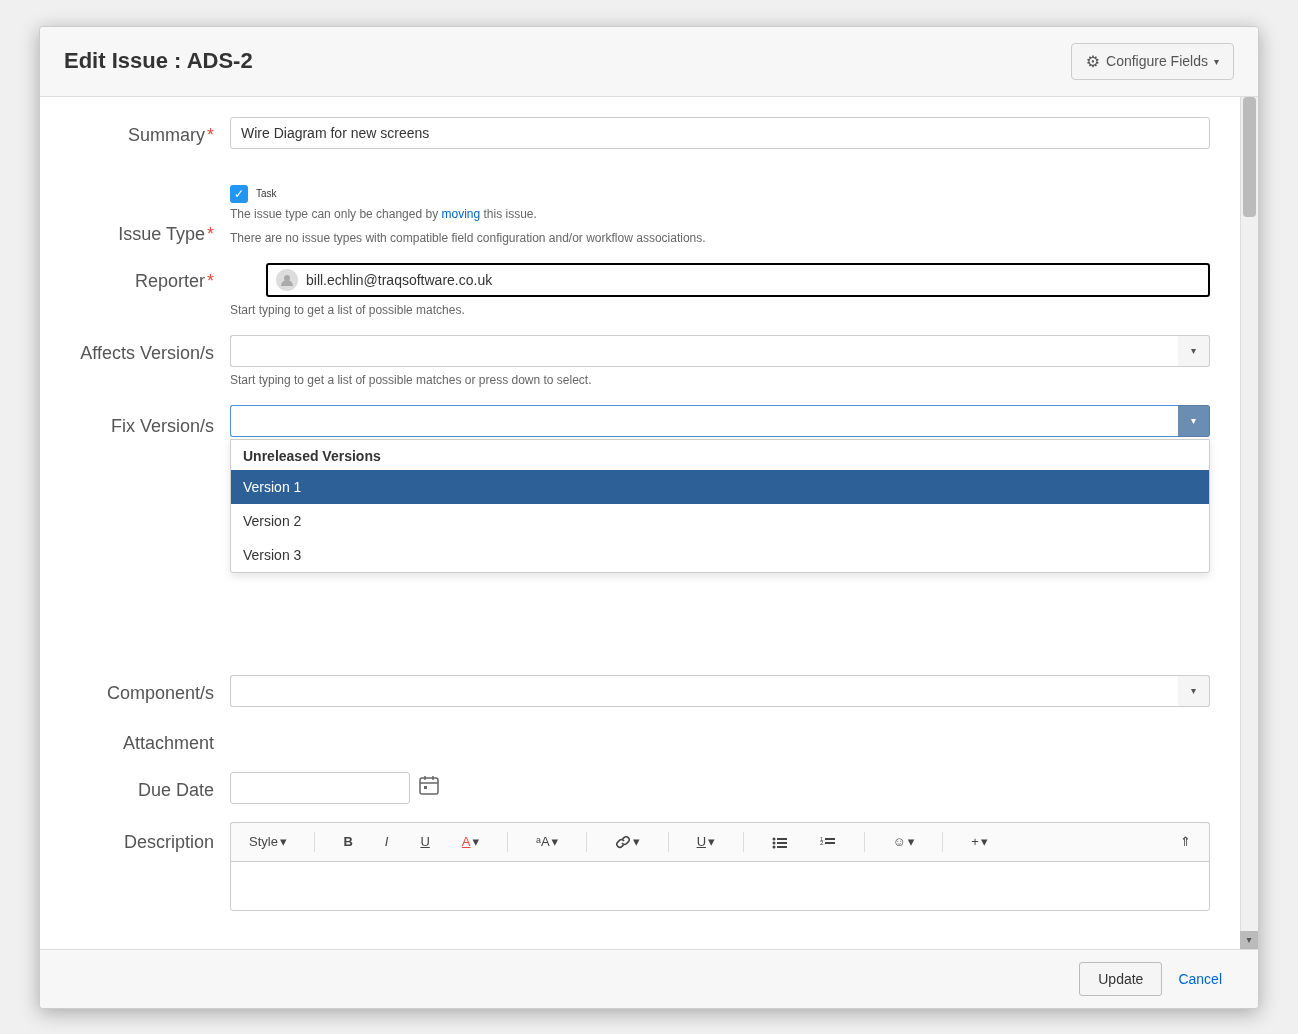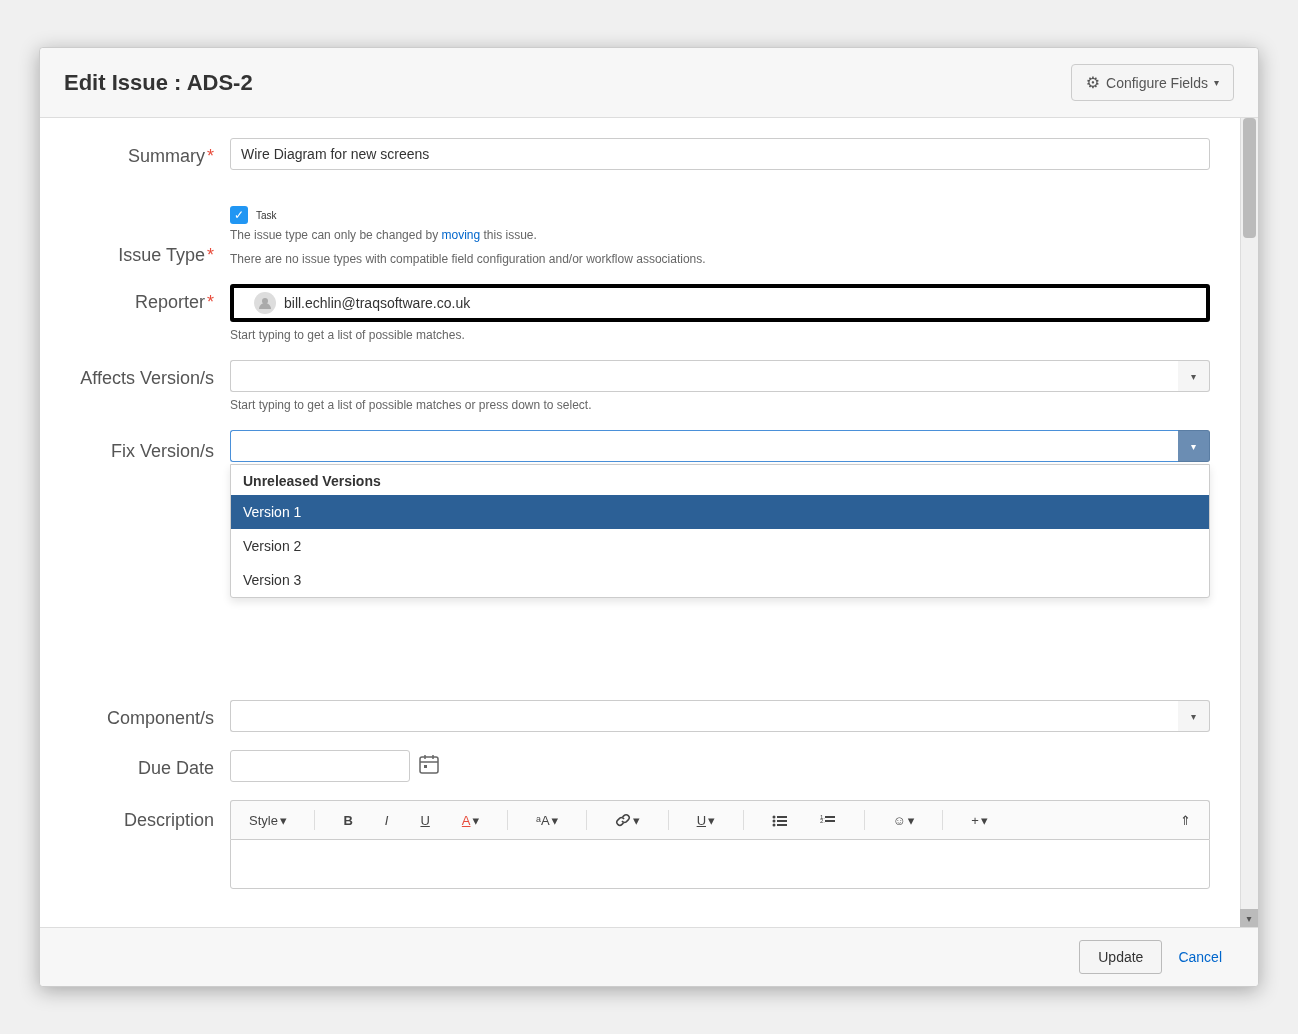--- a/index.html
+++ b/index.html
@@ -134,24 +134,25 @@
       margin-top: 6px;
     }
     .link-text {
       color: #0066cc;
       cursor: pointer;
     }
 
     .reporter-input-wrap {
       display: flex;
       align-items: center;
-      border: 4px solid #000000;
+      border: 2px solid #000000;
       border-radius: 3px;
-      padding: 4px 20px;
+      padding: 4px 8px;
       background: #fff;
+      margin-left: 36px;
     }
     .avatar-icon {
       width: 22px;
       height: 22px;
       background: #ddd;
       border-radius: 50%;
       margin-right: 8px;
       flex-shrink: 0;
       display: flex;
       align-items: center;
@@ -447,20 +448,27 @@
         <div class="form-field">
           <div class="select-wrap">
             <input type="text" class="select-input" style="">
             <button class="select-btn">
               <span>▾</span>
             </button>
           </div>
         </div>
       </div>
 
+      <div class="form-row">
+        <div class="form-label">
+          <span>Attachment</span>
+        </div>
+        <div class="form-field">
+        </div>
+      </div>
 
       <div class="form-row">
         <div class="form-label">
           <span>Due Date</span>
         </div>
         <div class="form-field">
           <div class="due-date-wrap">
             <input type="text" class="date-input" style="">
             <span class="calendar-icon-btn">
               <svg width="22" height="22" viewBox="0 0 22 22" fill="none" stroke="#666" stroke-width="1.5">

